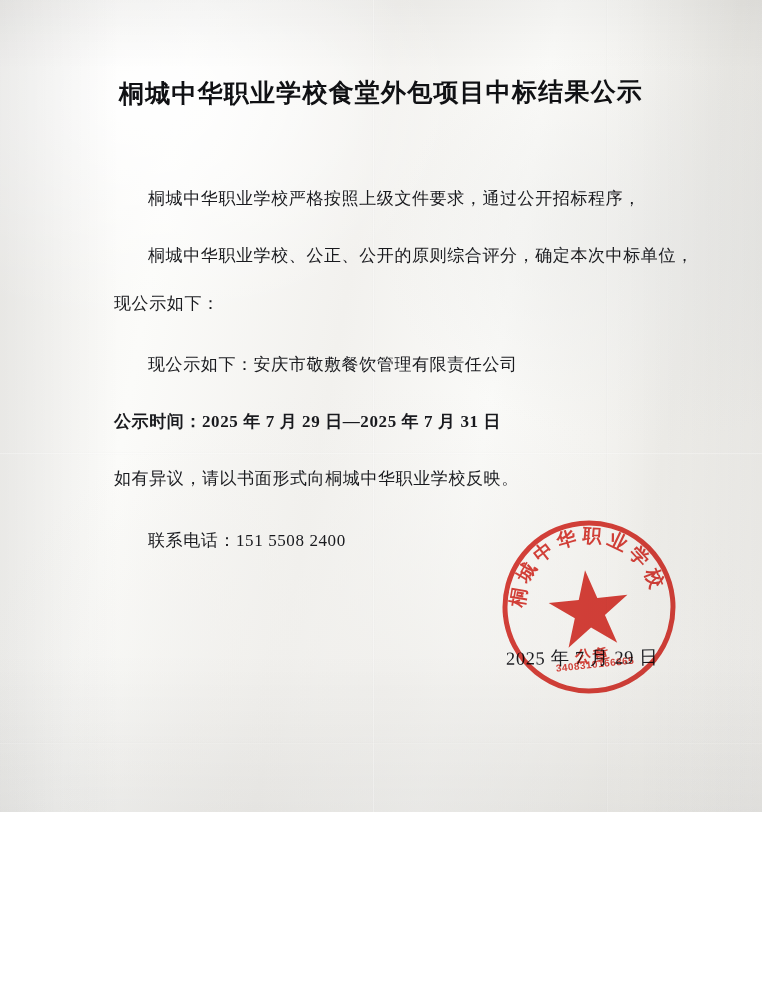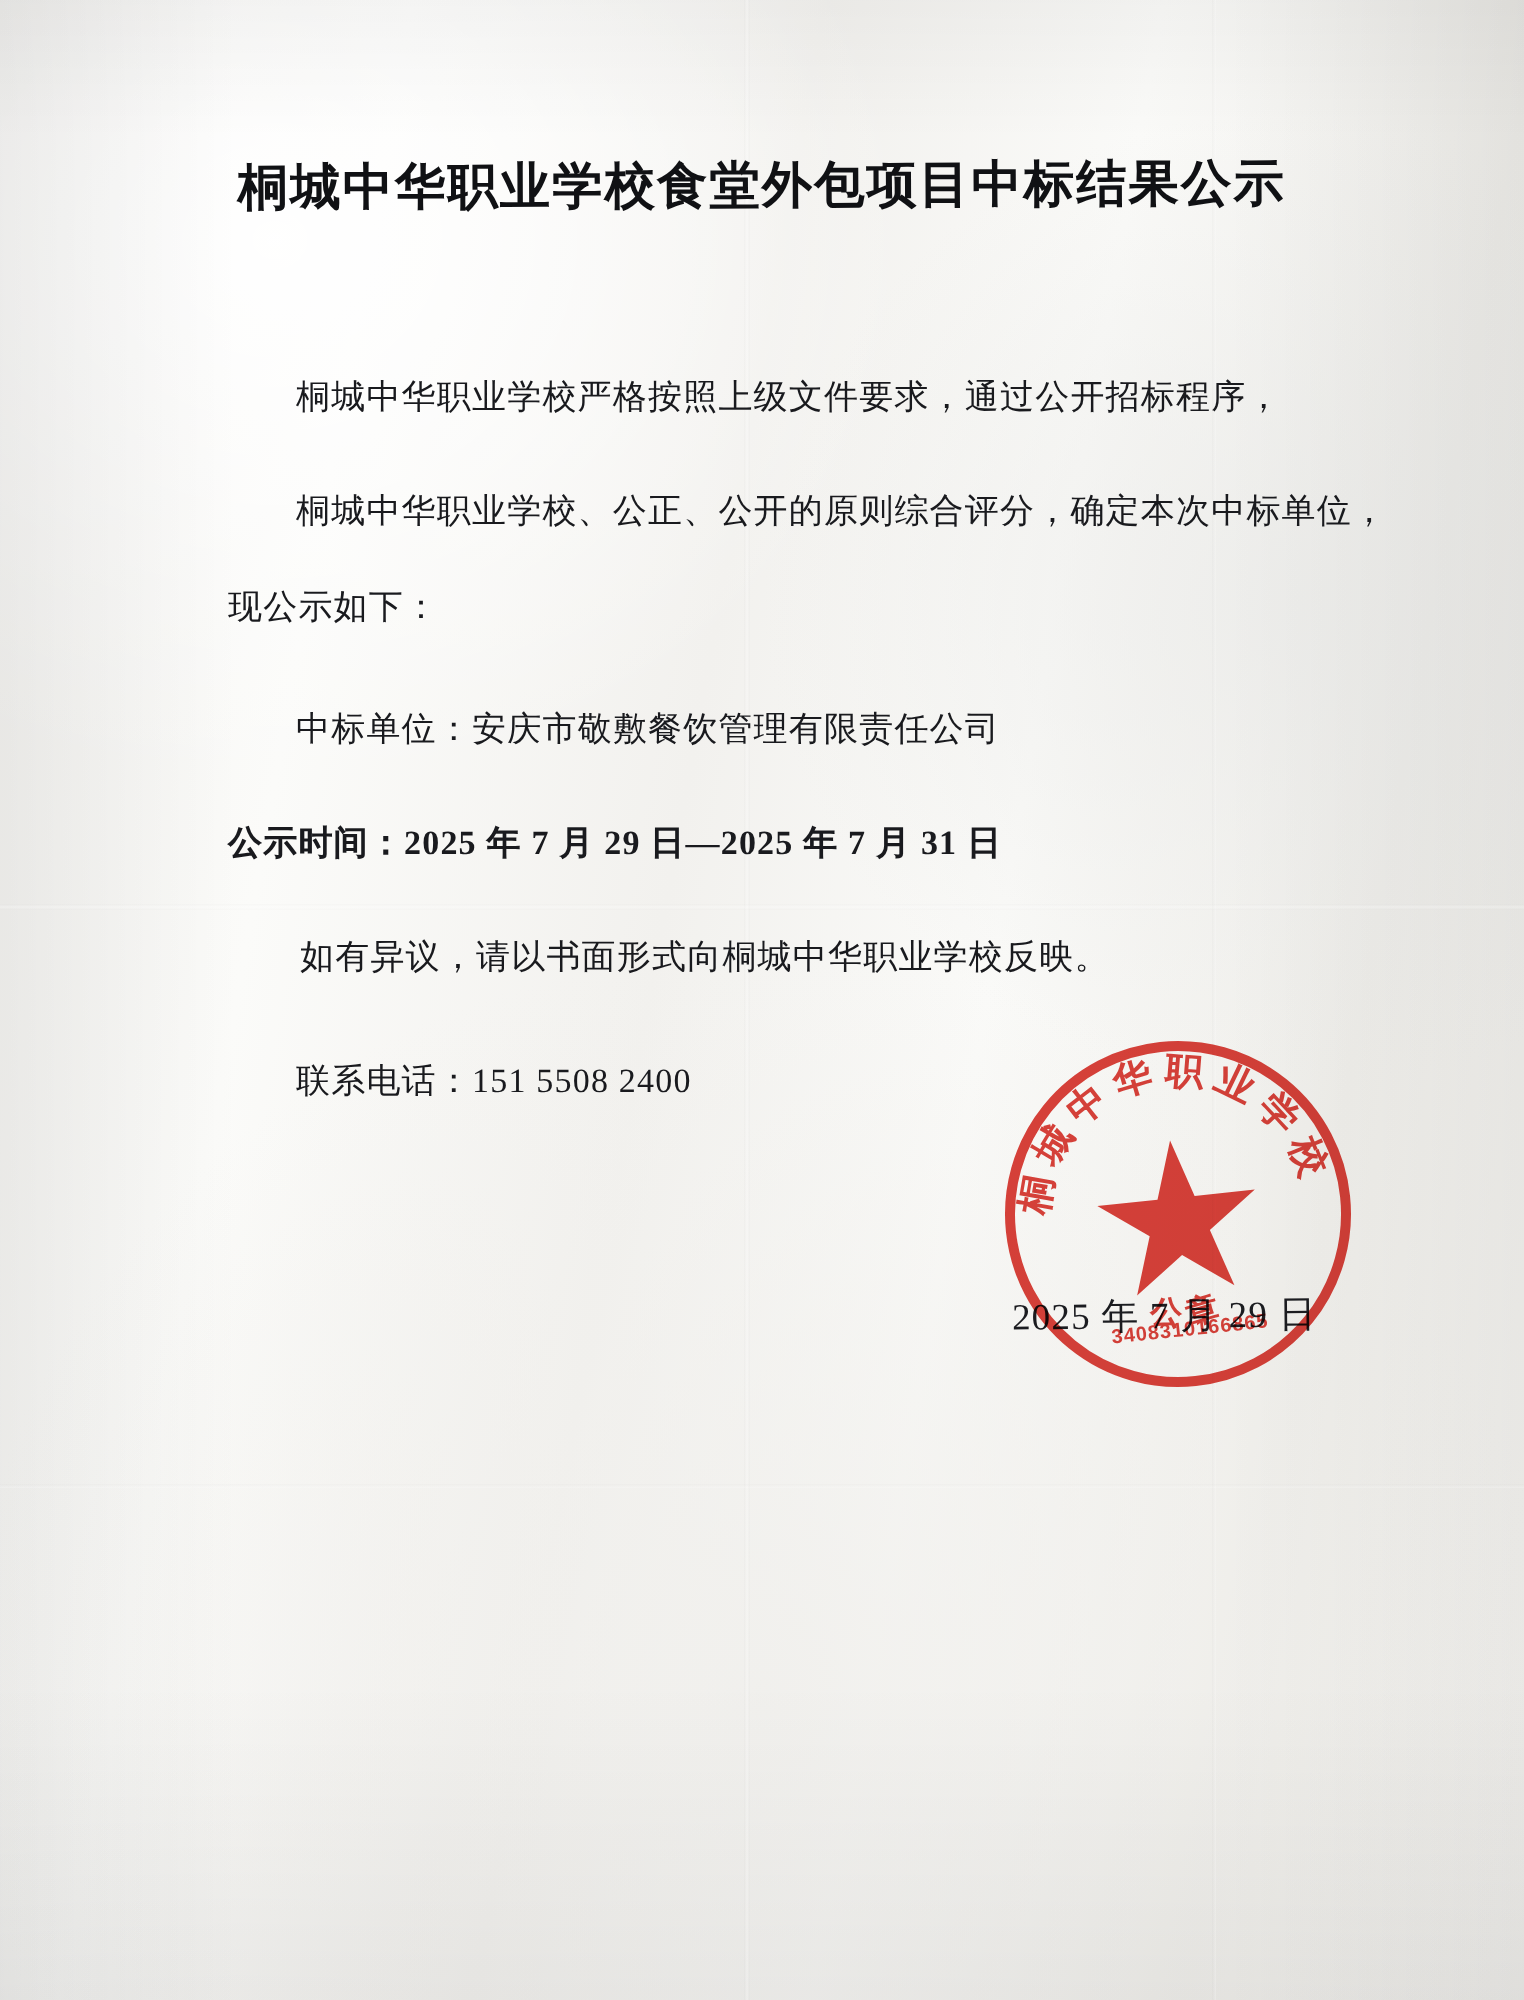--- a/index.html
+++ b/index.html
@@ -3,21 +3,21 @@
 <meta charset="utf-8">
 <style>
   html, body {
     margin: 0;
     padding: 0;
     background: #ffffff;
   }
   #page {
     position: relative;
     width: 762px;
-    height: 1000px;
+    height: 812px;
     overflow: hidden;
     background:
       radial-gradient(ellipse 60% 40% at 18% 12%, rgba(255,255,255,0.95), rgba(0,0,0,0) 70%),
       radial-gradient(ellipse 50% 35% at 85% 30%, rgba(236,236,234,0.85), rgba(0,0,0,0) 70%),
       radial-gradient(ellipse 70% 50% at 50% 85%, rgba(240,239,236,0.9), rgba(0,0,0,0) 75%),
       linear-gradient(100deg, #f3f2ef 0%, #fbfbf9 22%, #f2f1ee 44%, #fafaf8 62%, #efeeea 82%, #f7f6f3 100%);
     font-family: "Liberation Serif", "DejaVu Serif", serif;
     color: #16171a;
   }
   
@@ -85,21 +85,21 @@
     color: #191a1e;
     white-space: nowrap;
   }
   .indent { left: 148px; }
   .noindent { left: 114px; }
   .p1 { top: 186px; }
   .p2 { top: 243px; }
   .p3 { top: 291px; }
   .p4 { top: 352px; }
   .p5 { top: 409px; font-weight: bold; }
-  .p6 { top: 466px; margin-left: 36px; }
+  .p6 { top: 466px; }
   .p7 { top: 528px; }
 
   .sign-date {
     position: absolute;
     left: 506px;
     top: 645px;
     font-size: 18.5px;
     letter-spacing: 0.6px;
     color: #1b1c20;
     white-space: nowrap;
@@ -141,21 +141,21 @@
   <div class="crease v1"></div>
   <div class="crease v2"></div>
   <div class="crease h1"></div>
   <div class="crease h2"></div>
 
   <div class="doc-title">桐城中华职业学校食堂外包项目中标结果公示</div>
 
   <div class="body-line indent p1">桐城中华职业学校严格按照上级文件要求，通过公开招标程序，</div>
   <div class="body-line indent p2">桐城中华职业学校、公正、公开的原则综合评分，确定本次中标单位，</div>
   <div class="body-line noindent p3">现公示如下：</div>
-  <div class="body-line indent p4">中标单位：安庆市敬敷餐饮管理有限责任公司</div>
+  <div class="body-line indent p4">现公示如下：安庆市敬敷餐饮管理有限责任公司</div>
   <div class="body-line noindent p5">公示时间：2025 年 7 月 29 日—2025 年 7 月 31 日</div>
   <div class="body-line noindent p6">如有异议，请以书面形式向桐城中华职业学校反映。</div>
   <div class="body-line indent p7">联系电话：151 5508 2400</div>
 
   <div class="sign-date">2025 年 7 月 29 日</div>
 
   <div class="seal">
     <svg viewBox="0 0 178 178" width="178" height="178" aria-hidden="true">
       <defs>
         <path id="arcTop" d="M 24,89 A 65,65 0 0 1 154,89"></path>

